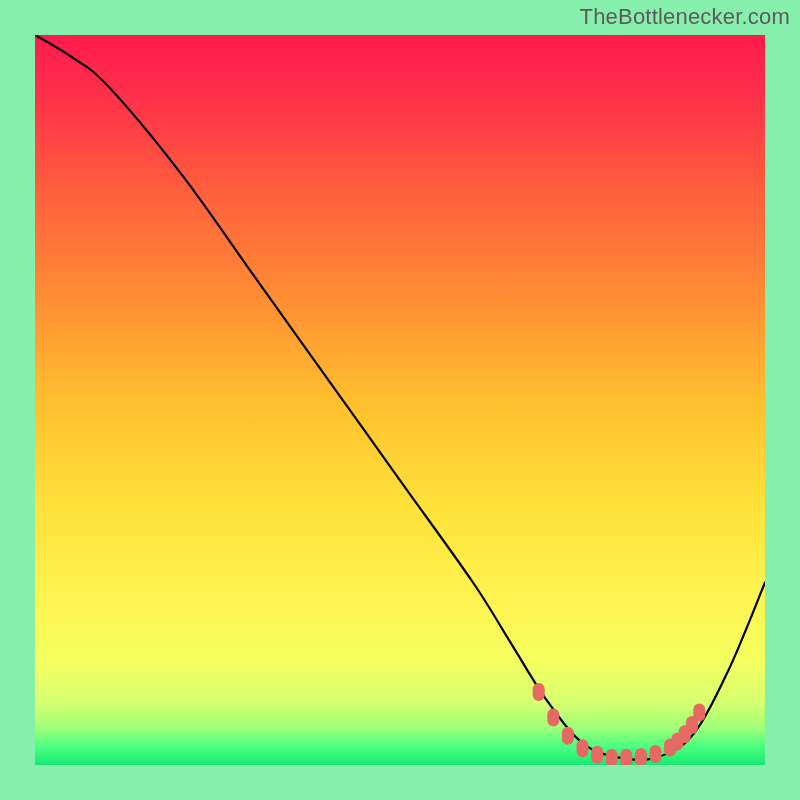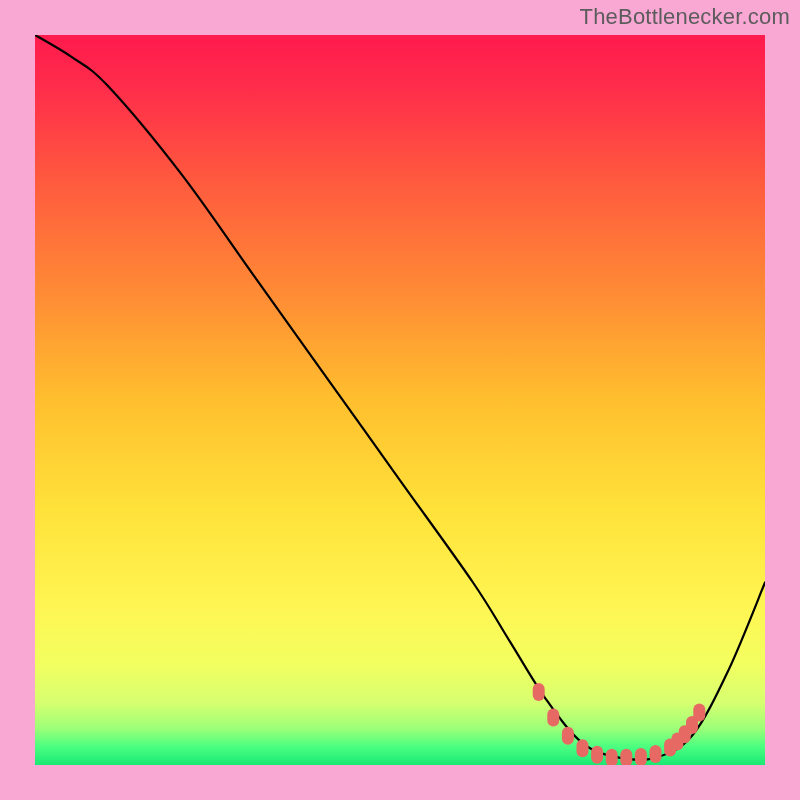--- a/index.html
+++ b/index.html
@@ -8,21 +8,21 @@
     background: #000;
     width: 800px;
     height: 800px;
     overflow: hidden;
     font-family: Arial, Helvetica, sans-serif;
   }
   .outer {
     position: relative;
     width: 800px;
     height: 800px;
-    background: #f9a8d4;
+    background: #86efac;
     text-align: center;
   }
   .watermark {
     position: absolute;
     top: 4px;
     right: 10px;
     color: #5c5c5c;
     font-size: 22px;
     font-weight: 500;
     letter-spacing: 0.2px;

